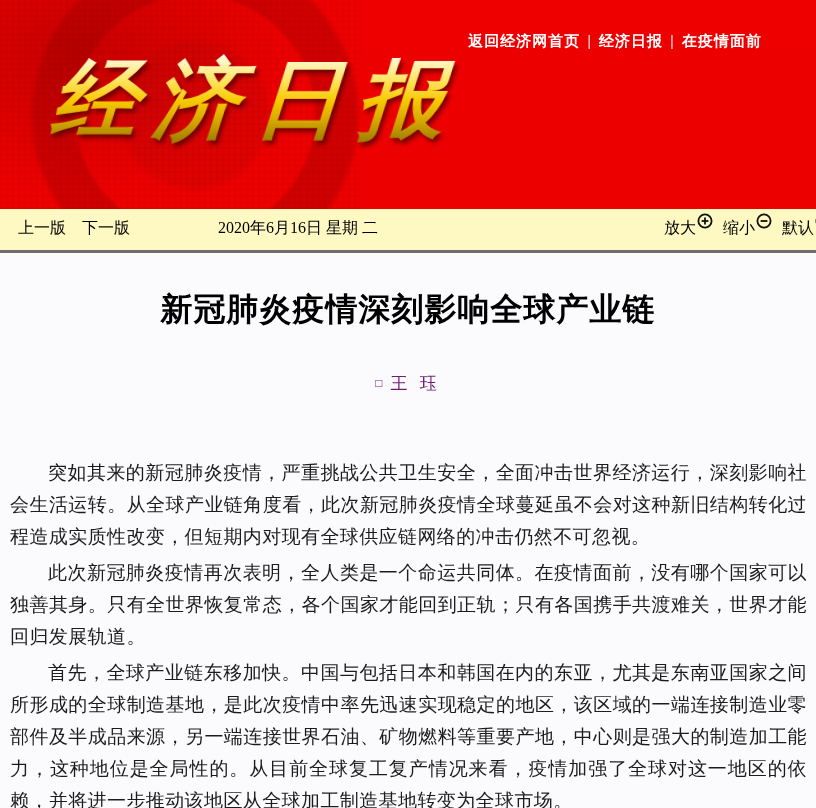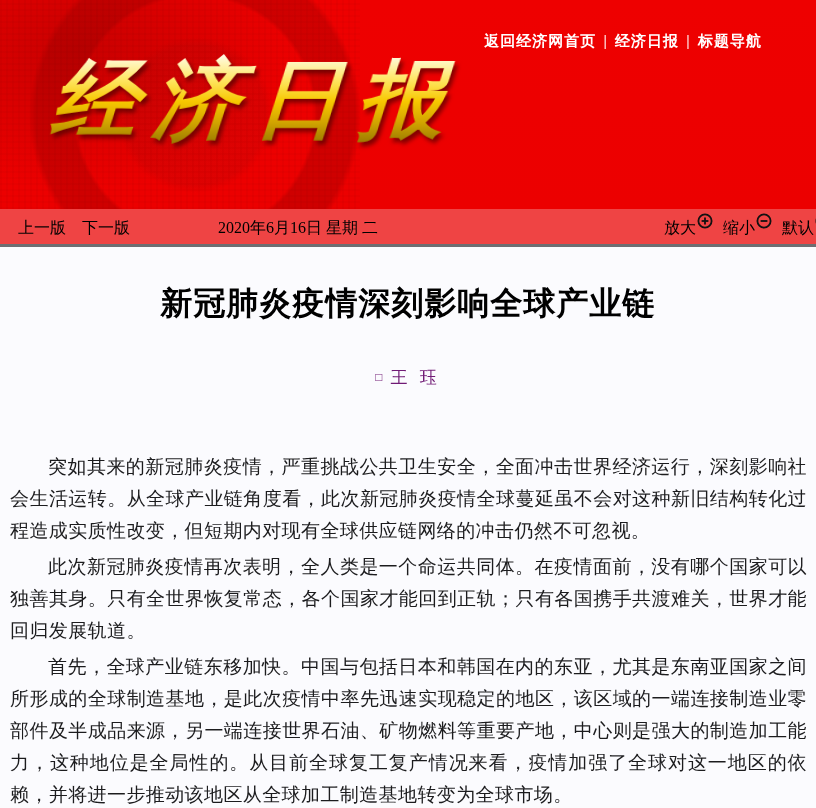--- a/index.html
+++ b/index.html
@@ -71,22 +71,22 @@
     color: transparent;
     filter: drop-shadow(3px 4px 2px rgba(70,0,0,0.65));
     transform: skewX(-4deg);
     white-space: nowrap;
   }
 
   
   .toolbar {
     position: relative;
     width: 816px;
-    height: 38px;
-    background: #ef4444;
+    height: 44px;
+    background: #fef9c3;
     border-bottom: 3px solid #6e6e72;
     font-size: 16px;
     color: #000;
     overflow: hidden;
   }
   .toolbar .grp { position: absolute; top: 0; line-height: 37px; white-space: nowrap; }
   .toolbar a { color: #000; text-decoration: none; cursor: pointer; }
   .grp-version { left: 18px; }
   .grp-version a + a { margin-left: 12px; }
   .grp-date { left: 218px; }
@@ -155,21 +155,21 @@
     letter-spacing: 0.4px;
     margin-bottom: 4px;
   }
 </style>
 </head>
 <body>
 
 <div class="banner">
   <div class="masthead">经济日报</div>
   <div class="banner-links">
-    <a>返回经济网首页</a><span class="sep">|</span><a>经济日报</a><span class="sep">|</span><a>标题导航</a>
+    <a>返回经济网首页</a><span class="sep">|</span><a>经济日报</a><span class="sep">|</span><a>在疫情面前</a>
   </div>
 </div>
 
 <div class="toolbar">
   <div class="grp grp-version">
     <a>上一版</a>
     <a>下一版</a>
   </div>
   <div class="grp grp-date">2020年6月16日 星期 二</div>
   <div class="grp grp-zoom">

